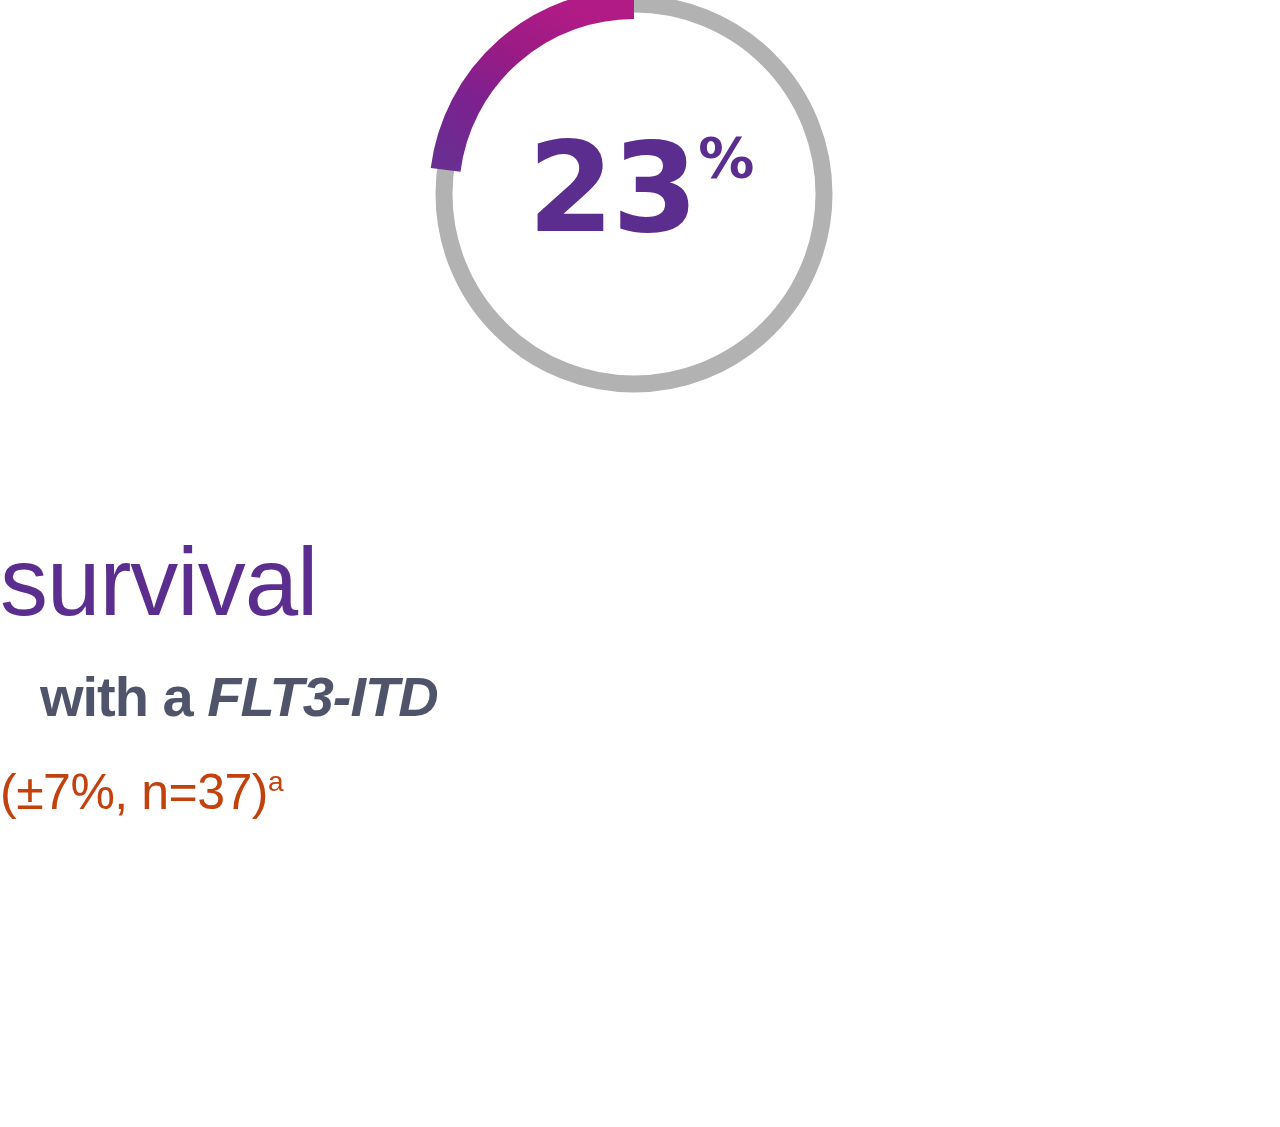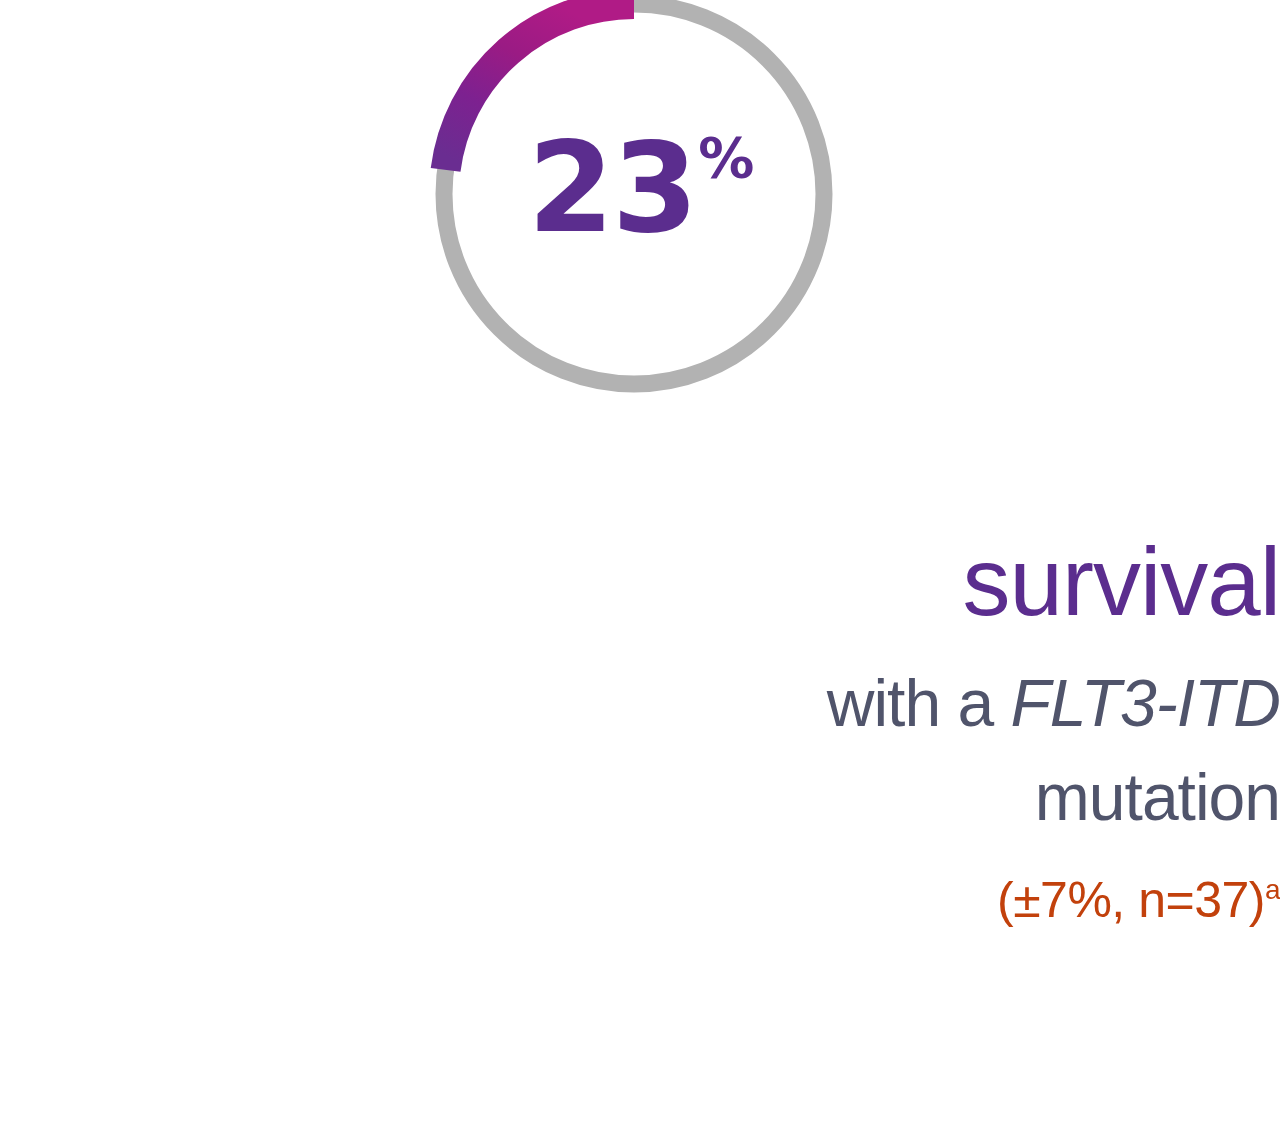--- a/index.html
+++ b/index.html
@@ -68,40 +68,41 @@
     top: 4px;
     left: 2px;
   }
 
   
   .caption {
     position: absolute;
     left: 0;
     top: 520px;
     width: 1280px;
-    text-align: right;
+    text-align: left;
   }
   .caption-headline {
     display: block;
     font-family: "Liberation Sans", sans-serif;
     font-weight: 400;
     font-size: 96px;
     line-height: 1.30;
     color: #5B2D8E;
     letter-spacing: -1px;
   }
   .caption-sub {
     display: block;
     font-family: "Liberation Sans", sans-serif;
-    font-weight: 400;
-    font-size: 66px;
+    font-weight: 700;
+    font-size: 56px;
     line-height: 1.42;
     color: #50546B;
     letter-spacing: -1px;
     margin-top: 12px;
+    margin-left: 40px;
   }
   .caption-sub .gene {
     font-style: italic;
   }
   .caption-note {
     display: block;
     font-family: "Liberation Sans", sans-serif;
     font-weight: 400;
     font-size: 50px;
     line-height: 1.2;
@@ -138,18 +139,18 @@
     </svg>
 
     <div class="gauge-value">
       <span class="gauge-number">23</span><span class="gauge-unit">%</span>
     </div>
   </div>
 
   <div class="caption">
     <span class="caption-headline">survival</span>
 
-    <span class="caption-sub"><span>with a </span><span class="gene">FLT3-ITD</span><br><span>mutation</span></span>
+    <span class="caption-sub"><span>with a </span><span class="gene">FLT3-ITD</span><br></span>
 
     <span class="caption-note"><span>(±7%, n=37)</span><sup>a</sup></span>
   </div>
 
 </div>
 
 </body></html>

